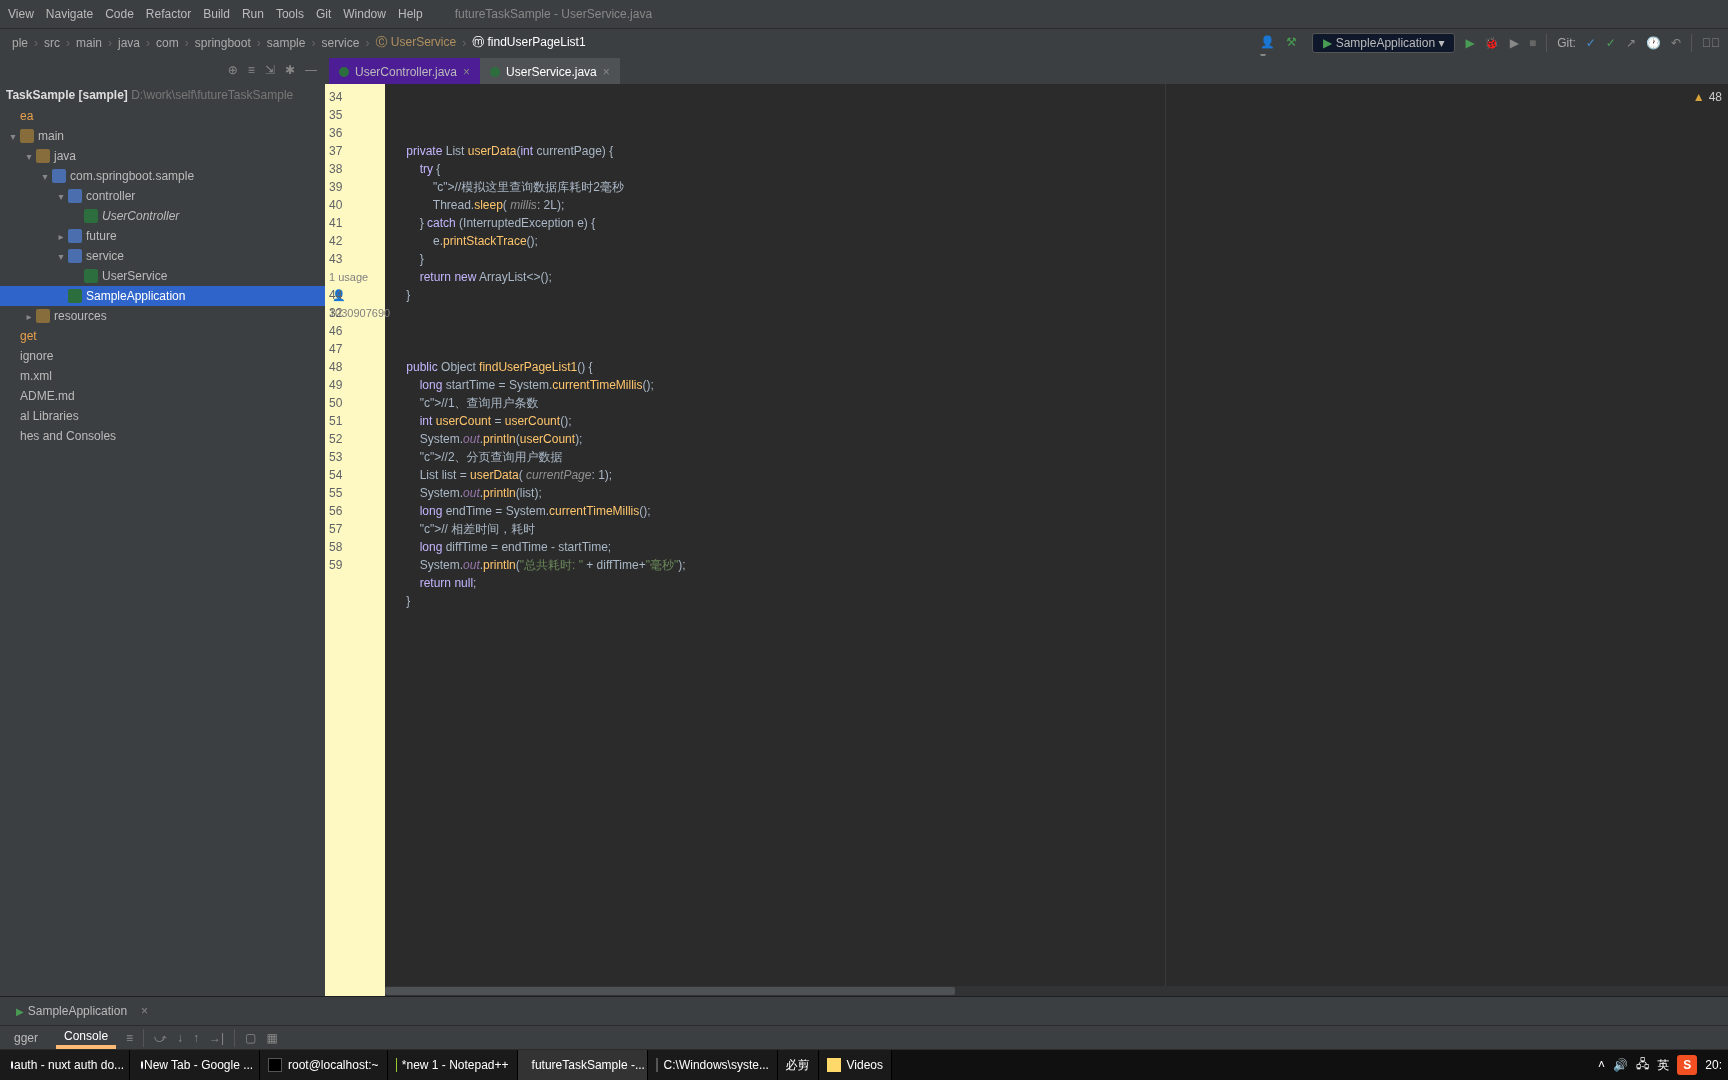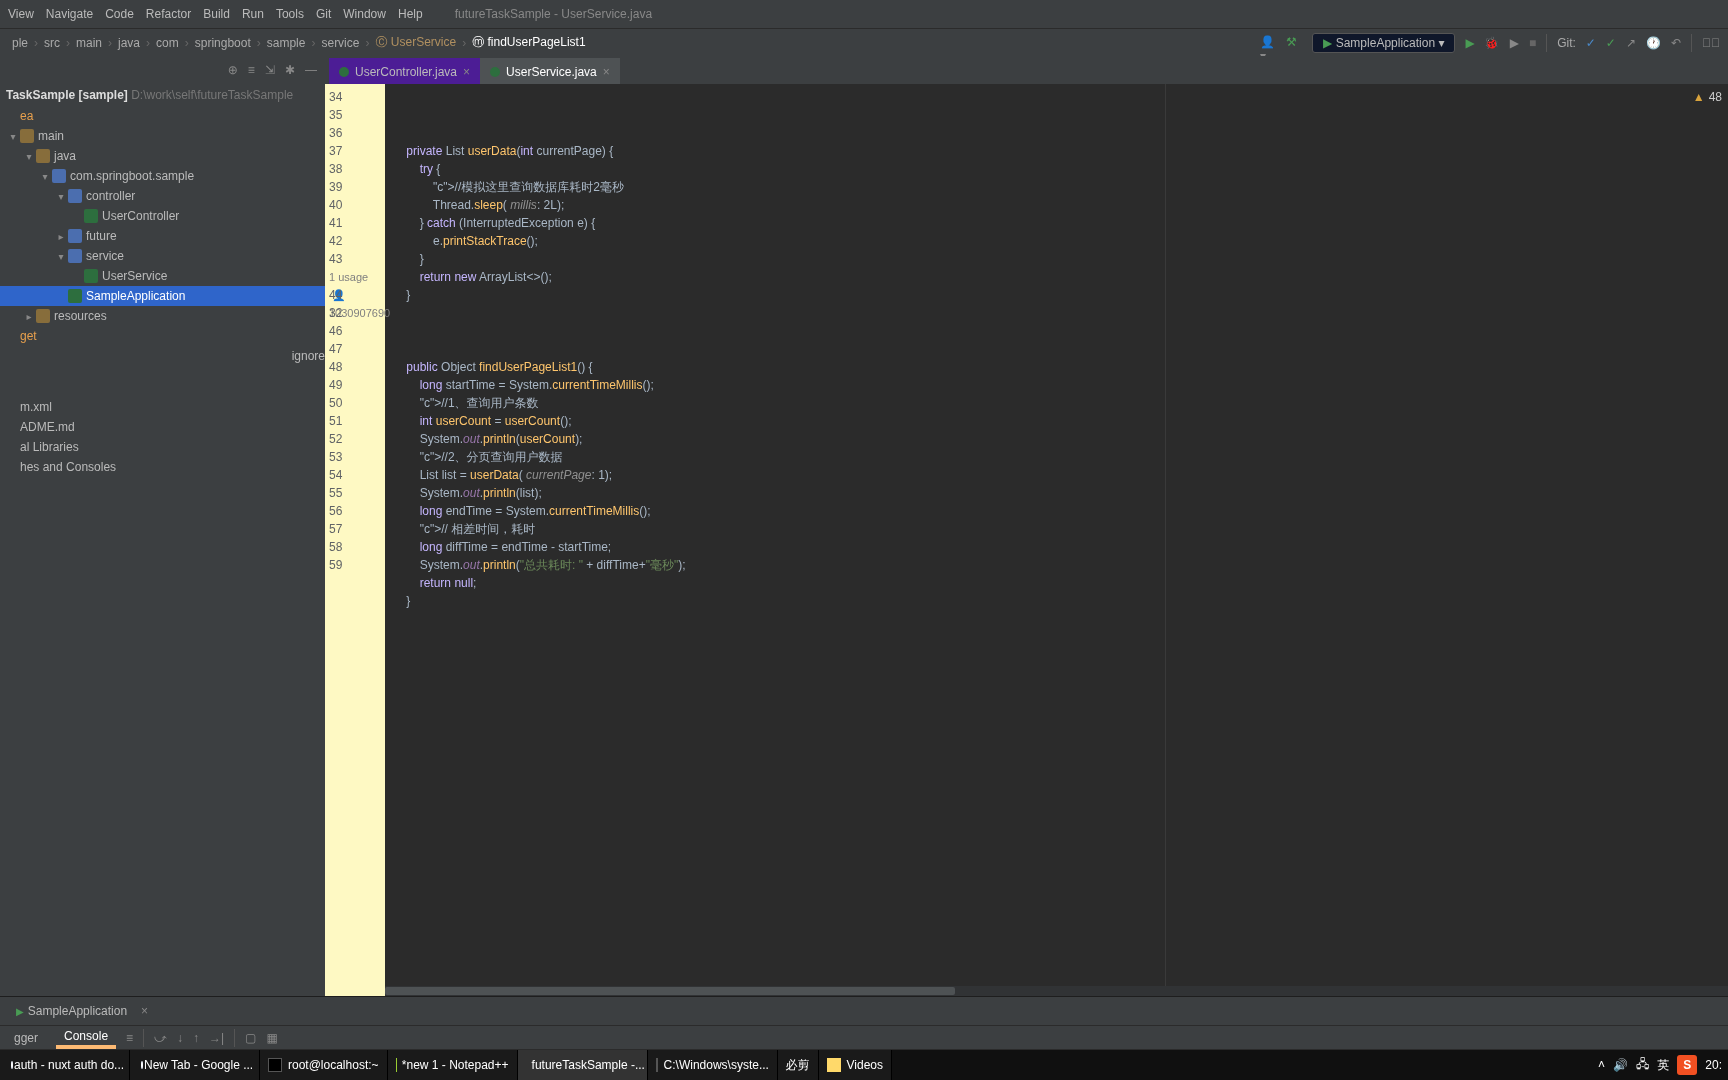--- a/index.html
+++ b/index.html
@@ -170,21 +170,21 @@
         <div class="row" style="padding-left: 38px;">
           <span class="arrow">▾</span>
           <span class="ico ico-pkg"></span>
           <span>com.springboot.sample</span>
         </div>
         <div class="row" style="padding-left: 54px;">
           <span class="arrow">▾</span>
           <span class="ico ico-pkg"></span>
           <span>controller</span>
         </div>
-        <div class="row" style="padding-left: 70px;">
+        <div class="row" style="padding-left: 70px; font-style: italic;">
           <span class="arrow"></span>
           <span class="ico ico-class"></span>
           <span>UserController</span>
         </div>
         <div class="row" style="padding-left: 54px;">
           <span class="arrow">▸</span>
           <span class="ico ico-pkg"></span>
           <span>future</span>
         </div>
         <div class="row" style="padding-left: 54px;">
@@ -204,25 +204,25 @@
         </div>
         <div class="row" style="padding-left: 22px;">
           <span class="arrow">▸</span>
           <span class="ico ico-res"></span>
           <span>resources</span>
         </div>
         <div class="row" style="padding-left: 6px;">
           <span class="arrow"></span>
           <span class="muted">get</span>
         </div>
-        <div class="row" style="padding-left: 6px; justify-content: flex-end;">
+        <div class="row" style="padding-left: 6px;">
           <span class="arrow"></span>
           <span>ignore</span>
         </div>
-        <div class="row" style="padding-left: 6px; margin-top: 31px;">
+        <div class="row" style="padding-left: 6px;">
           <span class="arrow"></span>
           <span>m.xml</span>
         </div>
         <div class="row" style="padding-left: 6px;">
           <span class="arrow"></span>
           <span>ADME.md</span>
         </div>
         <div class="row" style="padding-left: 6px;">
           <span class="arrow"></span>
           <span>al Libraries</span>

